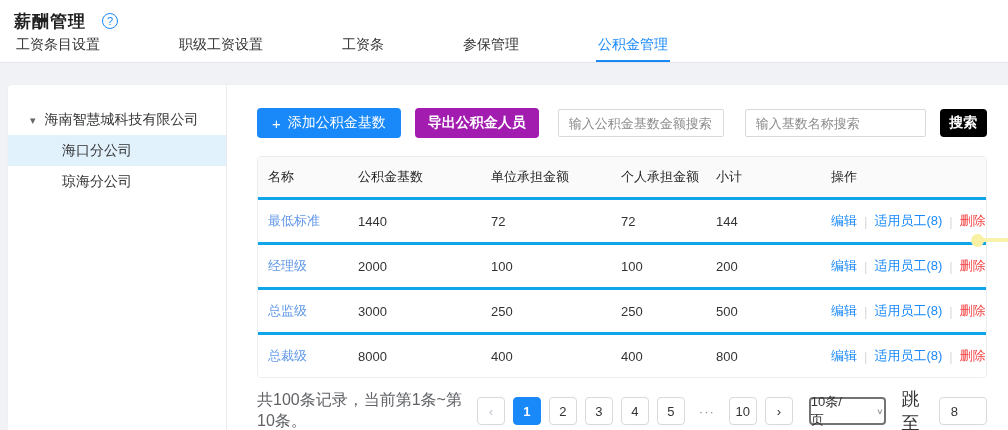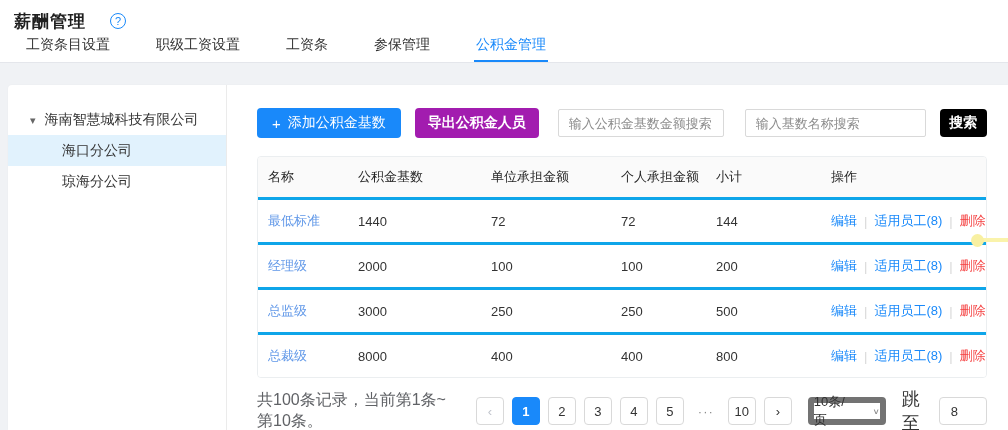--- a/index.html
+++ b/index.html
@@ -2,25 +2,25 @@
 <html><head>
 <meta charset="utf-8">
 <style>
   * { margin:0; padding:0; box-sizing:border-box; }
   html,body { width:1008px; height:430px; overflow:hidden; }
   body {
     font-family:"Liberation Sans","DejaVu Sans",sans-serif;
     background:#fff; color:#333; position:relative; font-size:14px;
   }
   
-  .title-row { display:flex; align-items:center; gap:24px; padding:10px 14px 2px 14px; height:34px; }
+  .title-row { display:flex; align-items:center; gap:16px; padding:10px 14px 2px 14px; height:34px; }
   .page-title { font-size:17px; font-weight:bold; color:#1f1f1f; letter-spacing:1px; }
   .help-icon { width:16px; height:16px; border:1px solid #1989fa; color:#1989fa; border-radius:50%;
     font-size:11px; display:flex; align-items:center; justify-content:center; cursor:pointer; }
-  .tabs { display:flex; padding:0 24px; border-bottom:1px solid #e4e6eb; height:29px; }
+  .tabs { display:flex; padding:0 14px; border-bottom:1px solid #e4e6eb; height:29px;gap:33px; }
   .tab { margin-right:42px; font-size:14px; color:#333; cursor:pointer; position:relative; padding:2px 2px 10px; white-space:nowrap; }
   .tab.active { color:#1989fa; }
   .tab.active::after { content:""; position:absolute; left:0; right:0; bottom:0; height:2px; background:#1989fa; }
   
   .content { background:#f0f2f5; height:367px; padding:22px 0 0 8px; }
   .card { background:#fff; border-radius:4px 0 0 0; height:100%; display:flex; box-shadow:0 0 2px rgba(0,0,0,0.04); }
   
   .sidebar { width:219px; flex-shrink:0; padding-top:20px; border-right:1px solid #ebebeb; }
   .tree-parent { display:flex; align-items:center; gap:9px; padding-left:22px; height:30px; font-size:14px; color:#333; cursor:pointer; }
   .caret-icon { color:#666; font-size:11px; line-height:1; }
@@ -51,21 +51,21 @@
   .op-sep { color:#d8d8d8; }
   .op-delete { color:#f53f3f; cursor:pointer; }
   
   .pagination { display:flex; align-items:center; justify-content:flex-end; margin-top:19px; height:28px; }
   .page-summary { font-size:16px; color:#606266; margin-right:6px; }
   .pg { min-width:28px; height:28px; border:1px solid #d9d9d9; border-radius:4px; background:#fff;
     display:flex; align-items:center; justify-content:center; font-size:13px; color:#333; margin-left:8px; cursor:pointer; }
   .pg.active { background:#1989fa; border-color:#1989fa; color:#fff; font-weight:bold; }
   .pg.disabled { color:#c0c4cc; cursor:default; }
   .pg.ellipsis { border:none; color:#8c8c8c; cursor:default; letter-spacing:1px; }
-  .page-size { width:94px; height:28px; border:6px solid #737373; border-radius:4px; margin-left:16px;
+  .page-size { width:94px; height:28px; border:2px solid #737373; border-radius:4px; margin-left:16px;
     display:flex; align-items:center; justify-content:center; gap:22px; font-size:13px; color:#333; cursor:pointer; }
   .chevron-down { font-size:10px; color:#8c8c8c; transform:scaleY(0.8); }
   .jump-label { margin-left:16px; font-size:18px; color:#333; }
   .jump-input { width:48px; height:28px; border:1px solid #d9d9d9; border-radius:4px; margin-left:8px;
     font-size:13px; color:#333; padding-left:11px; font-family:inherit; outline:none; }
   
   .click-marker-dot { position:absolute; left:971px; top:234px; width:13px; height:13px; border-radius:50%; background:#f8f0a2; }
   .click-marker-line { position:absolute; left:982px; top:238px; width:26px; height:4px; background:#faf3ab; }
 </style>
 </head>

